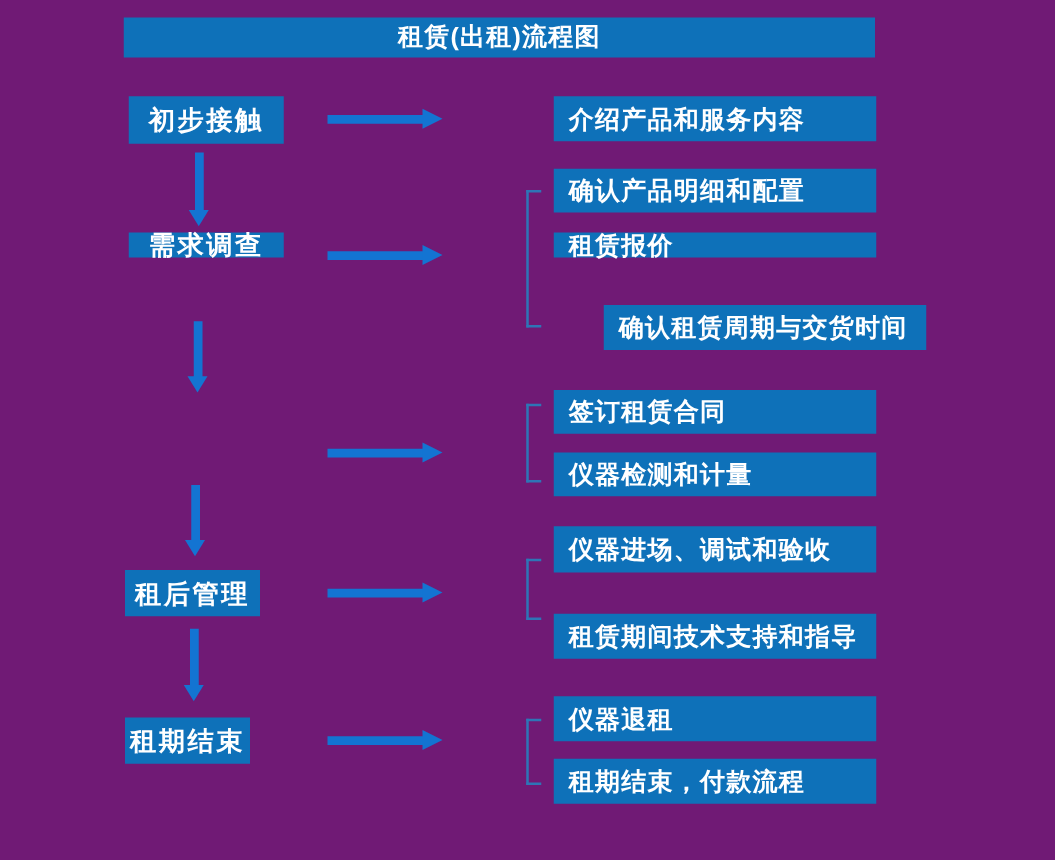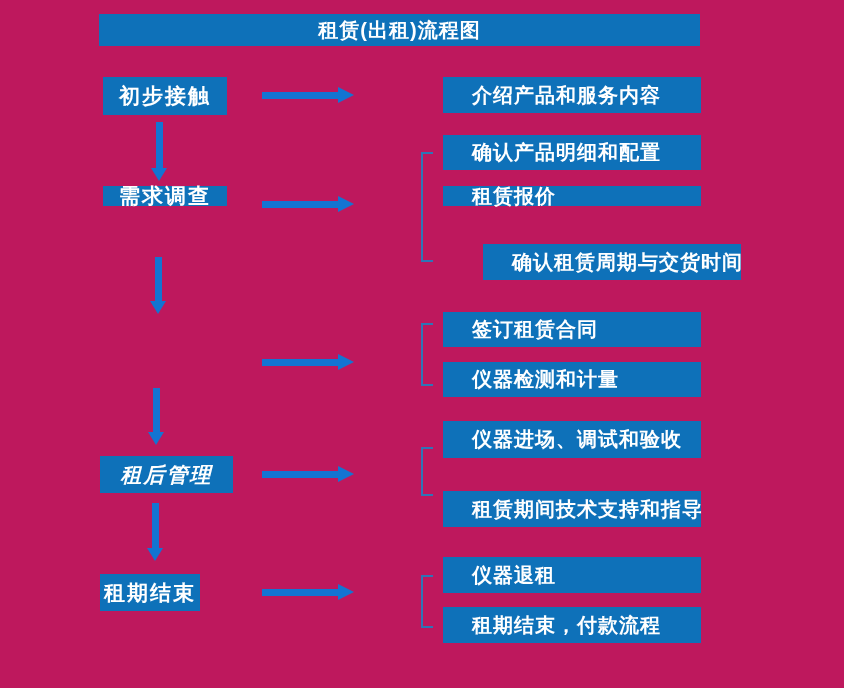--- a/index.html
+++ b/index.html
@@ -5,21 +5,21 @@
   html, body {
     margin: 0;
     padding: 0;
     background: #ffffff;
     font-family: "Liberation Sans", sans-serif;
   }
   .canvas {
     position: relative;
     width: 844px;
     height: 688px;
-    background: #be185d;
+    background: #701a75;
     overflow: hidden;
   }
   .title-bar {
     position: absolute;
     left: 99px;
     top: 14px;
     width: 601px;
     height: 32px;
     background: #0e71b9;
     color: #ffffff;
@@ -45,21 +45,21 @@
     position: absolute;
     left: 443px;
     width: 258px;
     background: #0e71b9;
     color: #ffffff;
     font-weight: bold;
     font-size: 20px;
     display: flex;
     align-items: center;
     justify-content: flex-start;
-    padding-left: 29px;
+    padding-left: 12px;
     box-sizing: border-box;
     letter-spacing: 1px;
     white-space: nowrap;
   }
   
   .h-arrow {
     position: absolute;
     left: 262px;
     width: 92px;
     height: 17px;
@@ -118,21 +118,21 @@
 </style>
 </head>
 <body>
 
 <div class="canvas">
 
   <div class="title-bar">租赁(出租)流程图</div>
 
   <div class="step-box" style="left:103px; top:77px;  width:124px; height:38px;">初步接触</div>
   <div class="step-box" style="left:103px; top:186px; width:124px; height:20px;">需求调查</div>
-  <div class="step-box" style="left:100px; top:456px; width:133px; height:37px;font-style:italic;">租后管理</div>
+  <div class="step-box" style="left:100px; top:456px; width:108px; height:37px;">租后管理</div>
   <div class="step-box" style="left:100px; top:574px; width:100px; height:37px;">租期结束</div>
 
   <div class="v-arrow" style="left:151px; top:122px; height:59px;">
     <div class="shaft"></div>
     <div class="head"></div>
   </div>
   <div class="v-arrow" style="left:150px; top:257px; height:57px;">
     <div class="shaft"></div>
     <div class="head"></div>
   </div>

